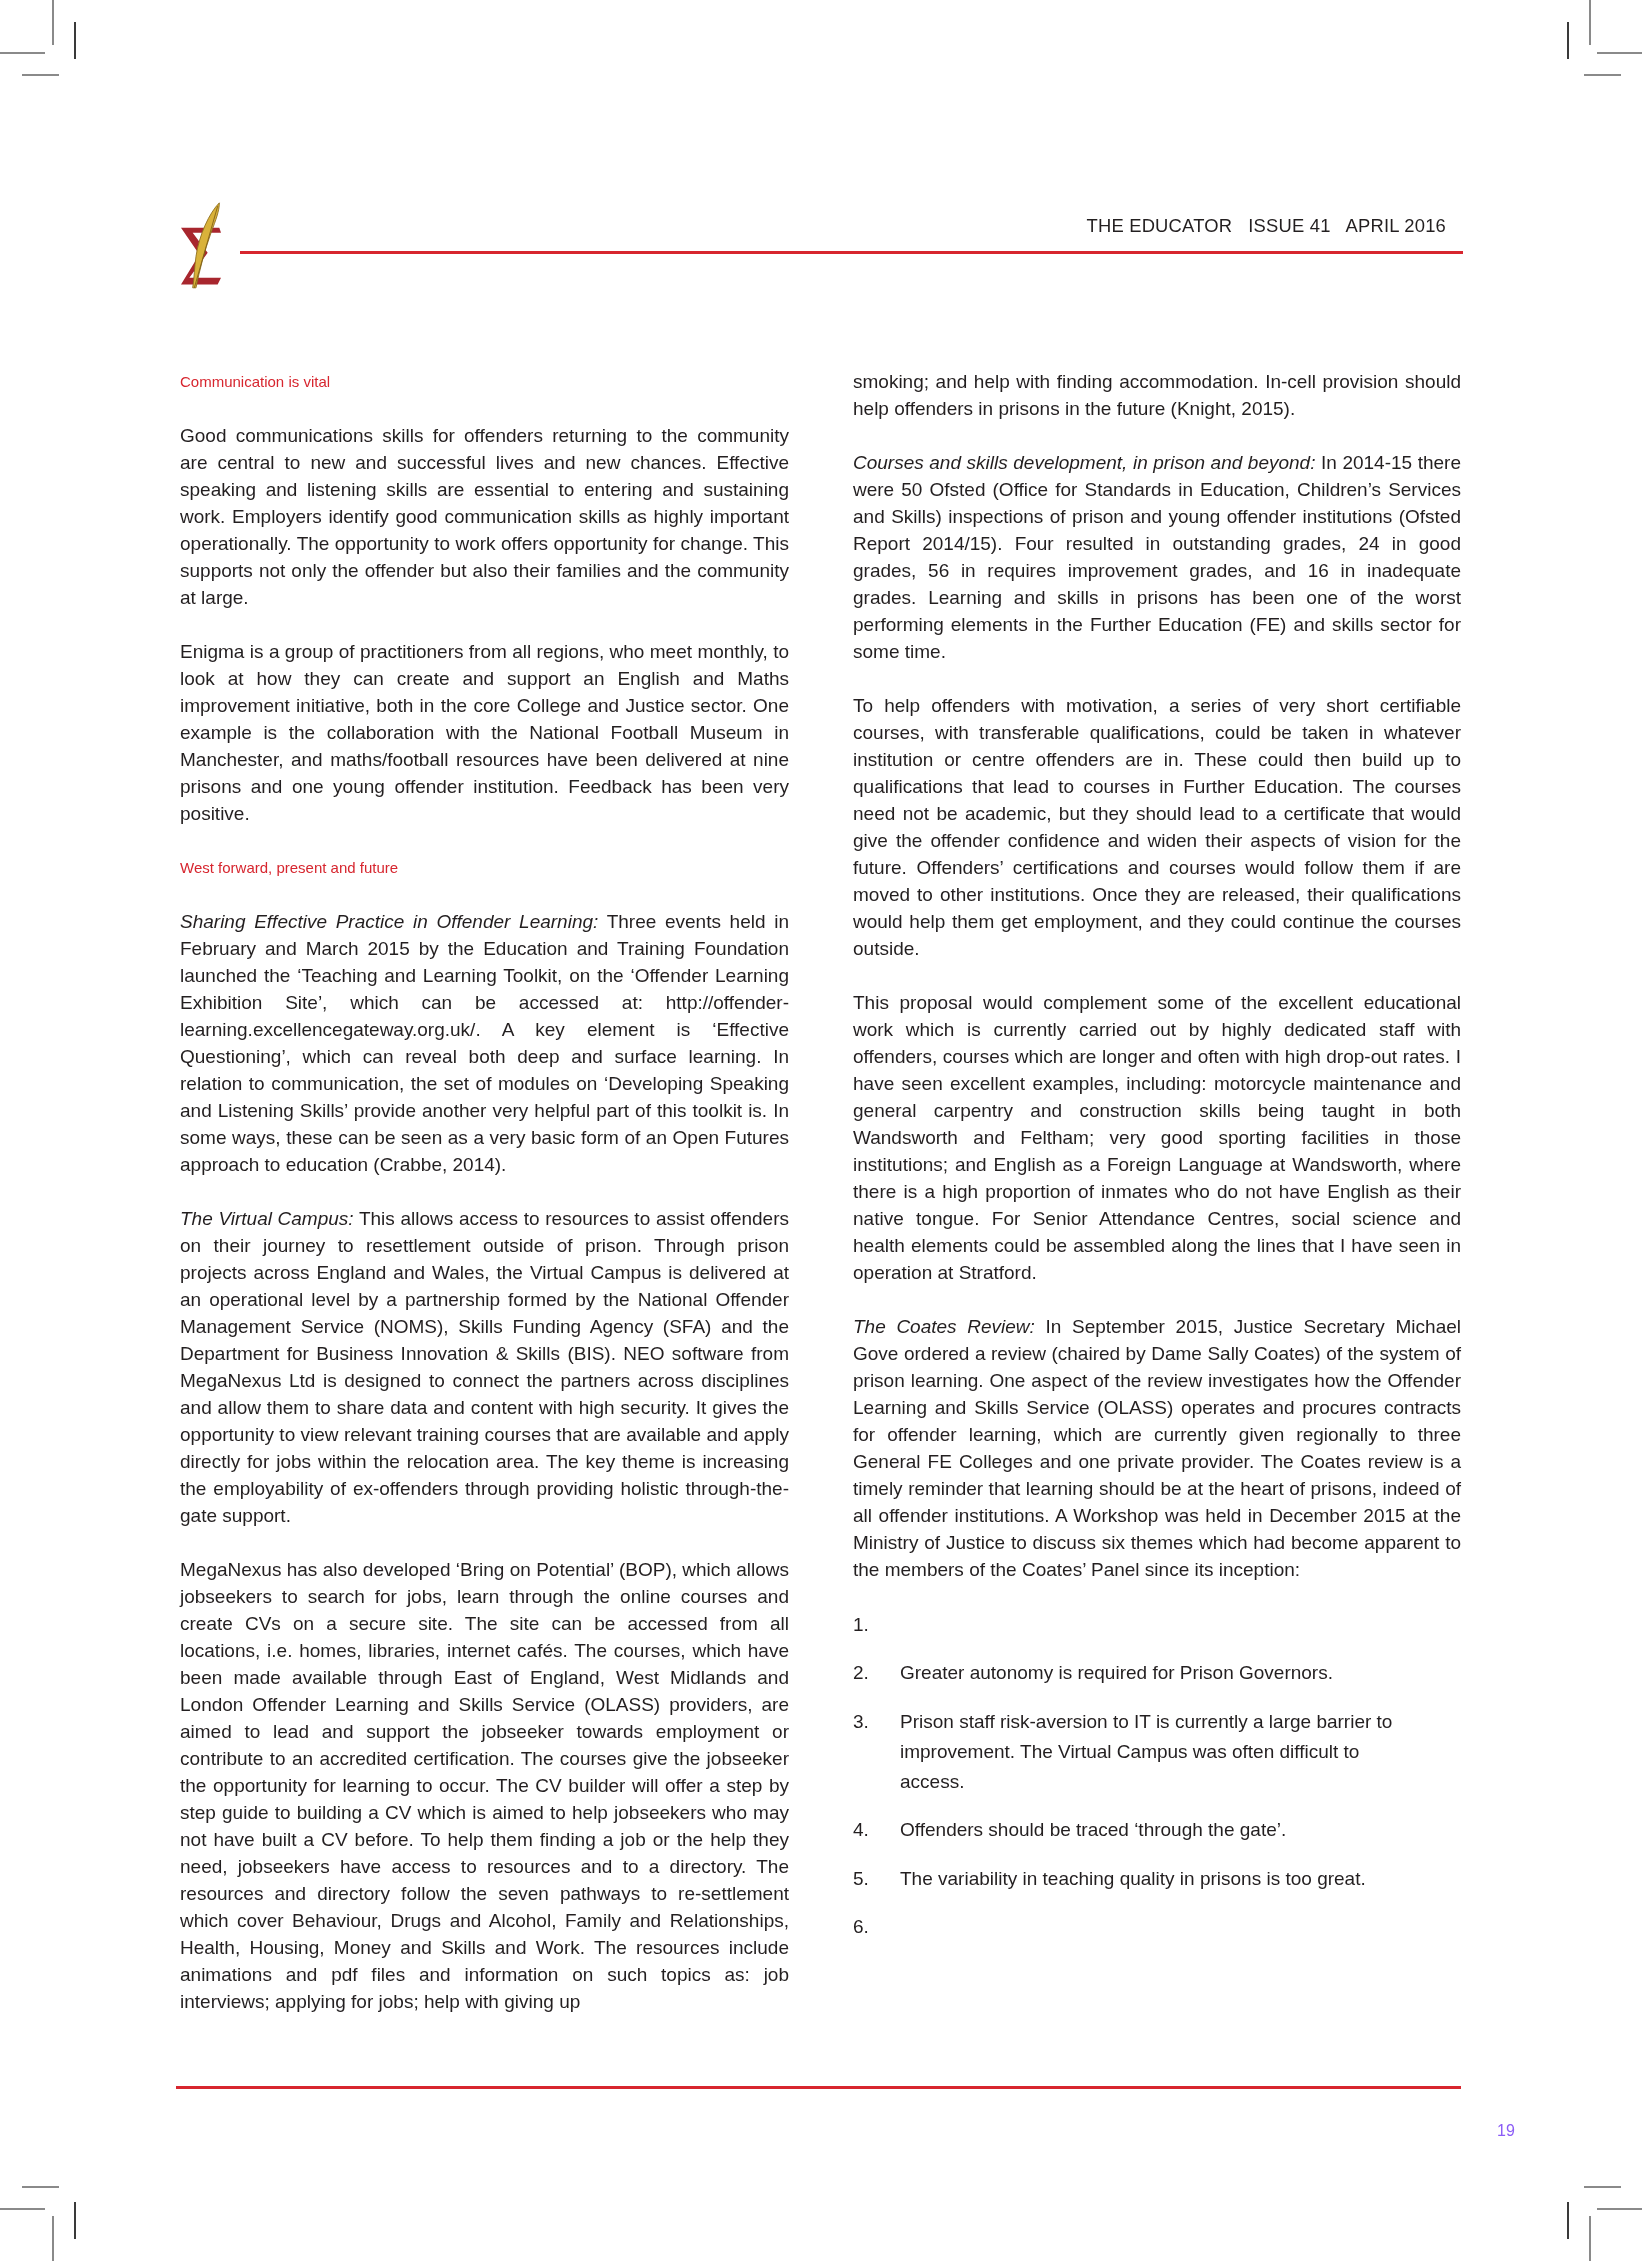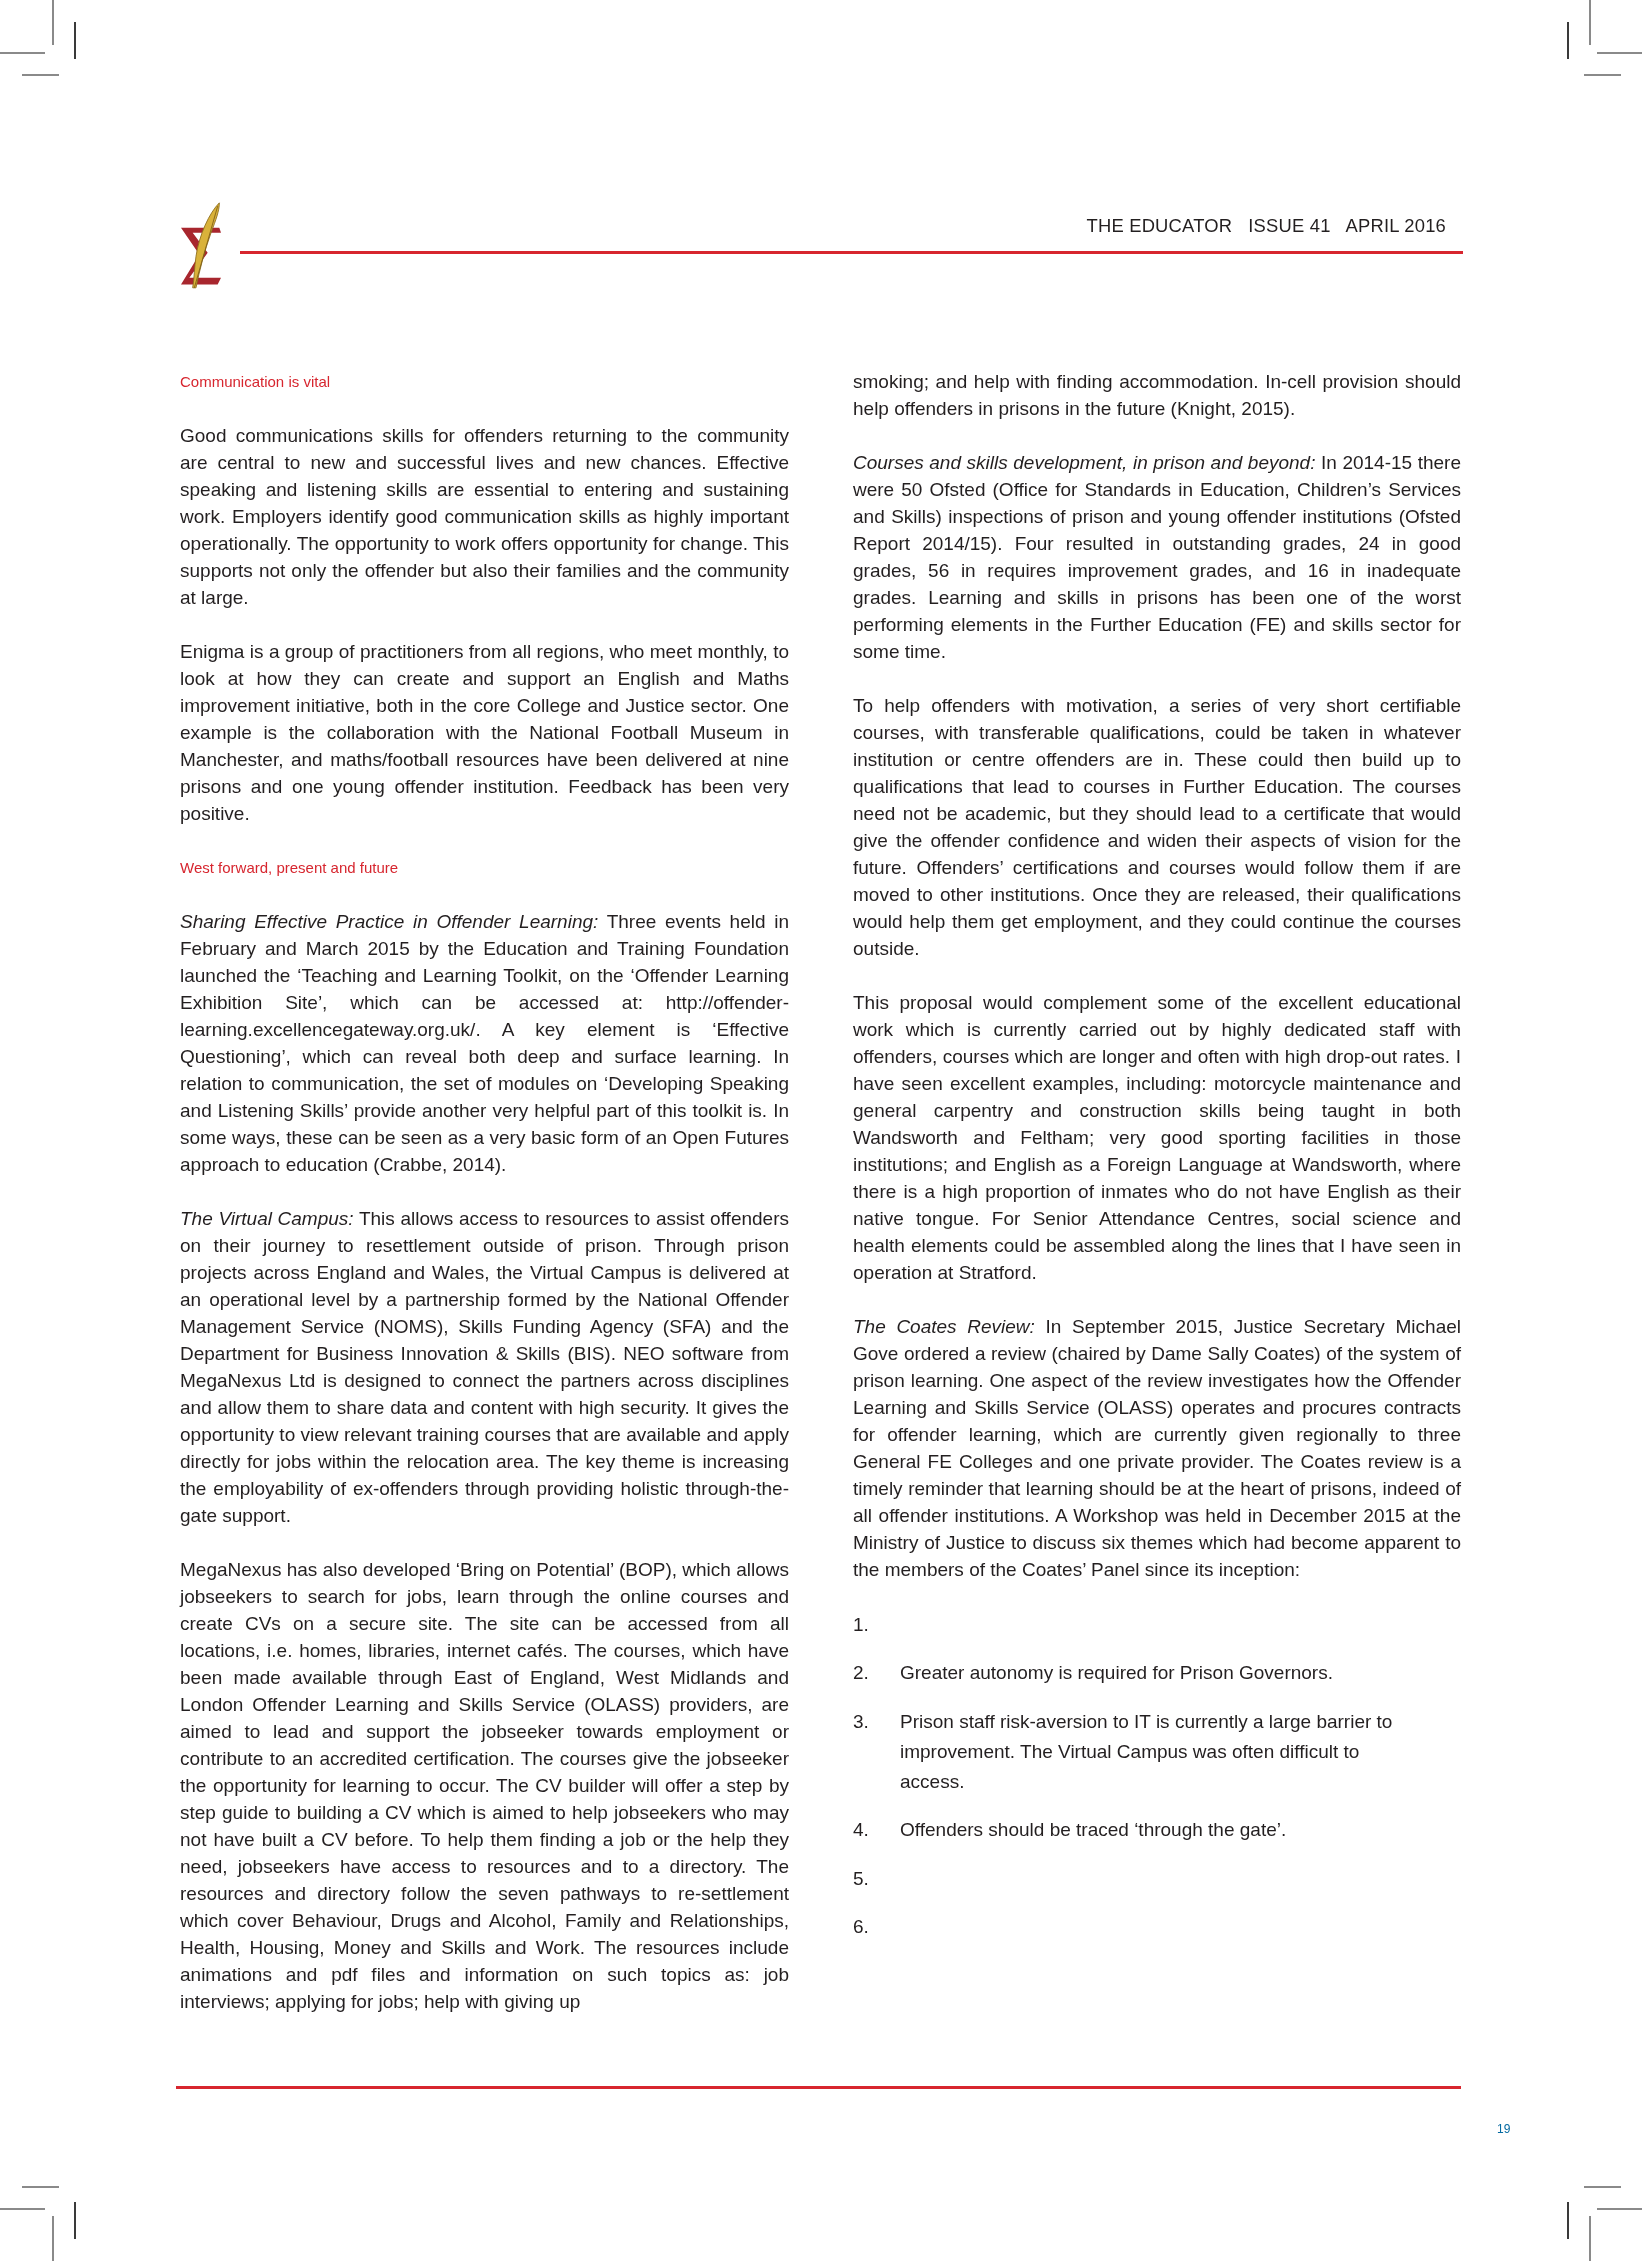--- a/index.html
+++ b/index.html
@@ -15,21 +15,21 @@
          text-align:justify; }
   .col.left { left:180px; }
   .col.right { left:853px; width:608px; }
   .col p { margin:0 0 27px 0; }
   .col h2 { margin:0 0 27px 0; font-size:15px; font-weight:normal; color:#d7262f; line-height:27px; }
   .col em { font-style:italic; }
   ol.themes { list-style:none; margin:0; padding:0; text-align:left; }
   ol.themes li { display:flex; margin:0 0 18.4px 0; line-height:30px; }
   ol.themes .num { width:47px; flex:0 0 47px; }
   ol.themes .txt { width:519px; }
-  .pagenum { position:absolute; left:1497px; top:2122px; font-size:12px; color:#0369a1; }
+  .pagenum { position:absolute; left:1497px; top:2122px; font-size:16px; color:#8b5cf6; }
 </style>
 </head>
 <body>
 
 <div class="crop" style="left:52px;top:0;width:1.7px;height:45px;"></div>
 <div class="crop" style="left:0;top:52px;width:45px;height:1.7px;"></div>
 <div class="crop dark" style="left:74px;top:22px;width:1.7px;height:37px;"></div>
 <div class="crop" style="left:22px;top:74px;width:37px;height:1.7px;"></div>
 
 <div class="crop" style="left:1589px;top:0;width:1.7px;height:45px;"></div>
@@ -84,20 +84,21 @@
     <li>
         <span class="num">3.</span>
         <span class="txt">Prison staff risk-aversion to IT is currently a large barrier to improvement. The Virtual Campus was often difficult to access.</span>
       </li>
     <li>
         <span class="num">4.</span>
         <span class="txt">Offenders should be traced ‘through the gate’.</span>
       </li>
     <li>
         <span class="num">5.</span>
+        <span class="txt">The variability in teaching quality in prisons is too great.</span>
       </li>
     <li>
         <span class="num">6.</span>
       </li>
   </ol>
 </div>
 
 <div class="rule" style="left:176px;top:2086px;width:1285px;"></div>
 <div class="pagenum">19</div>
 

